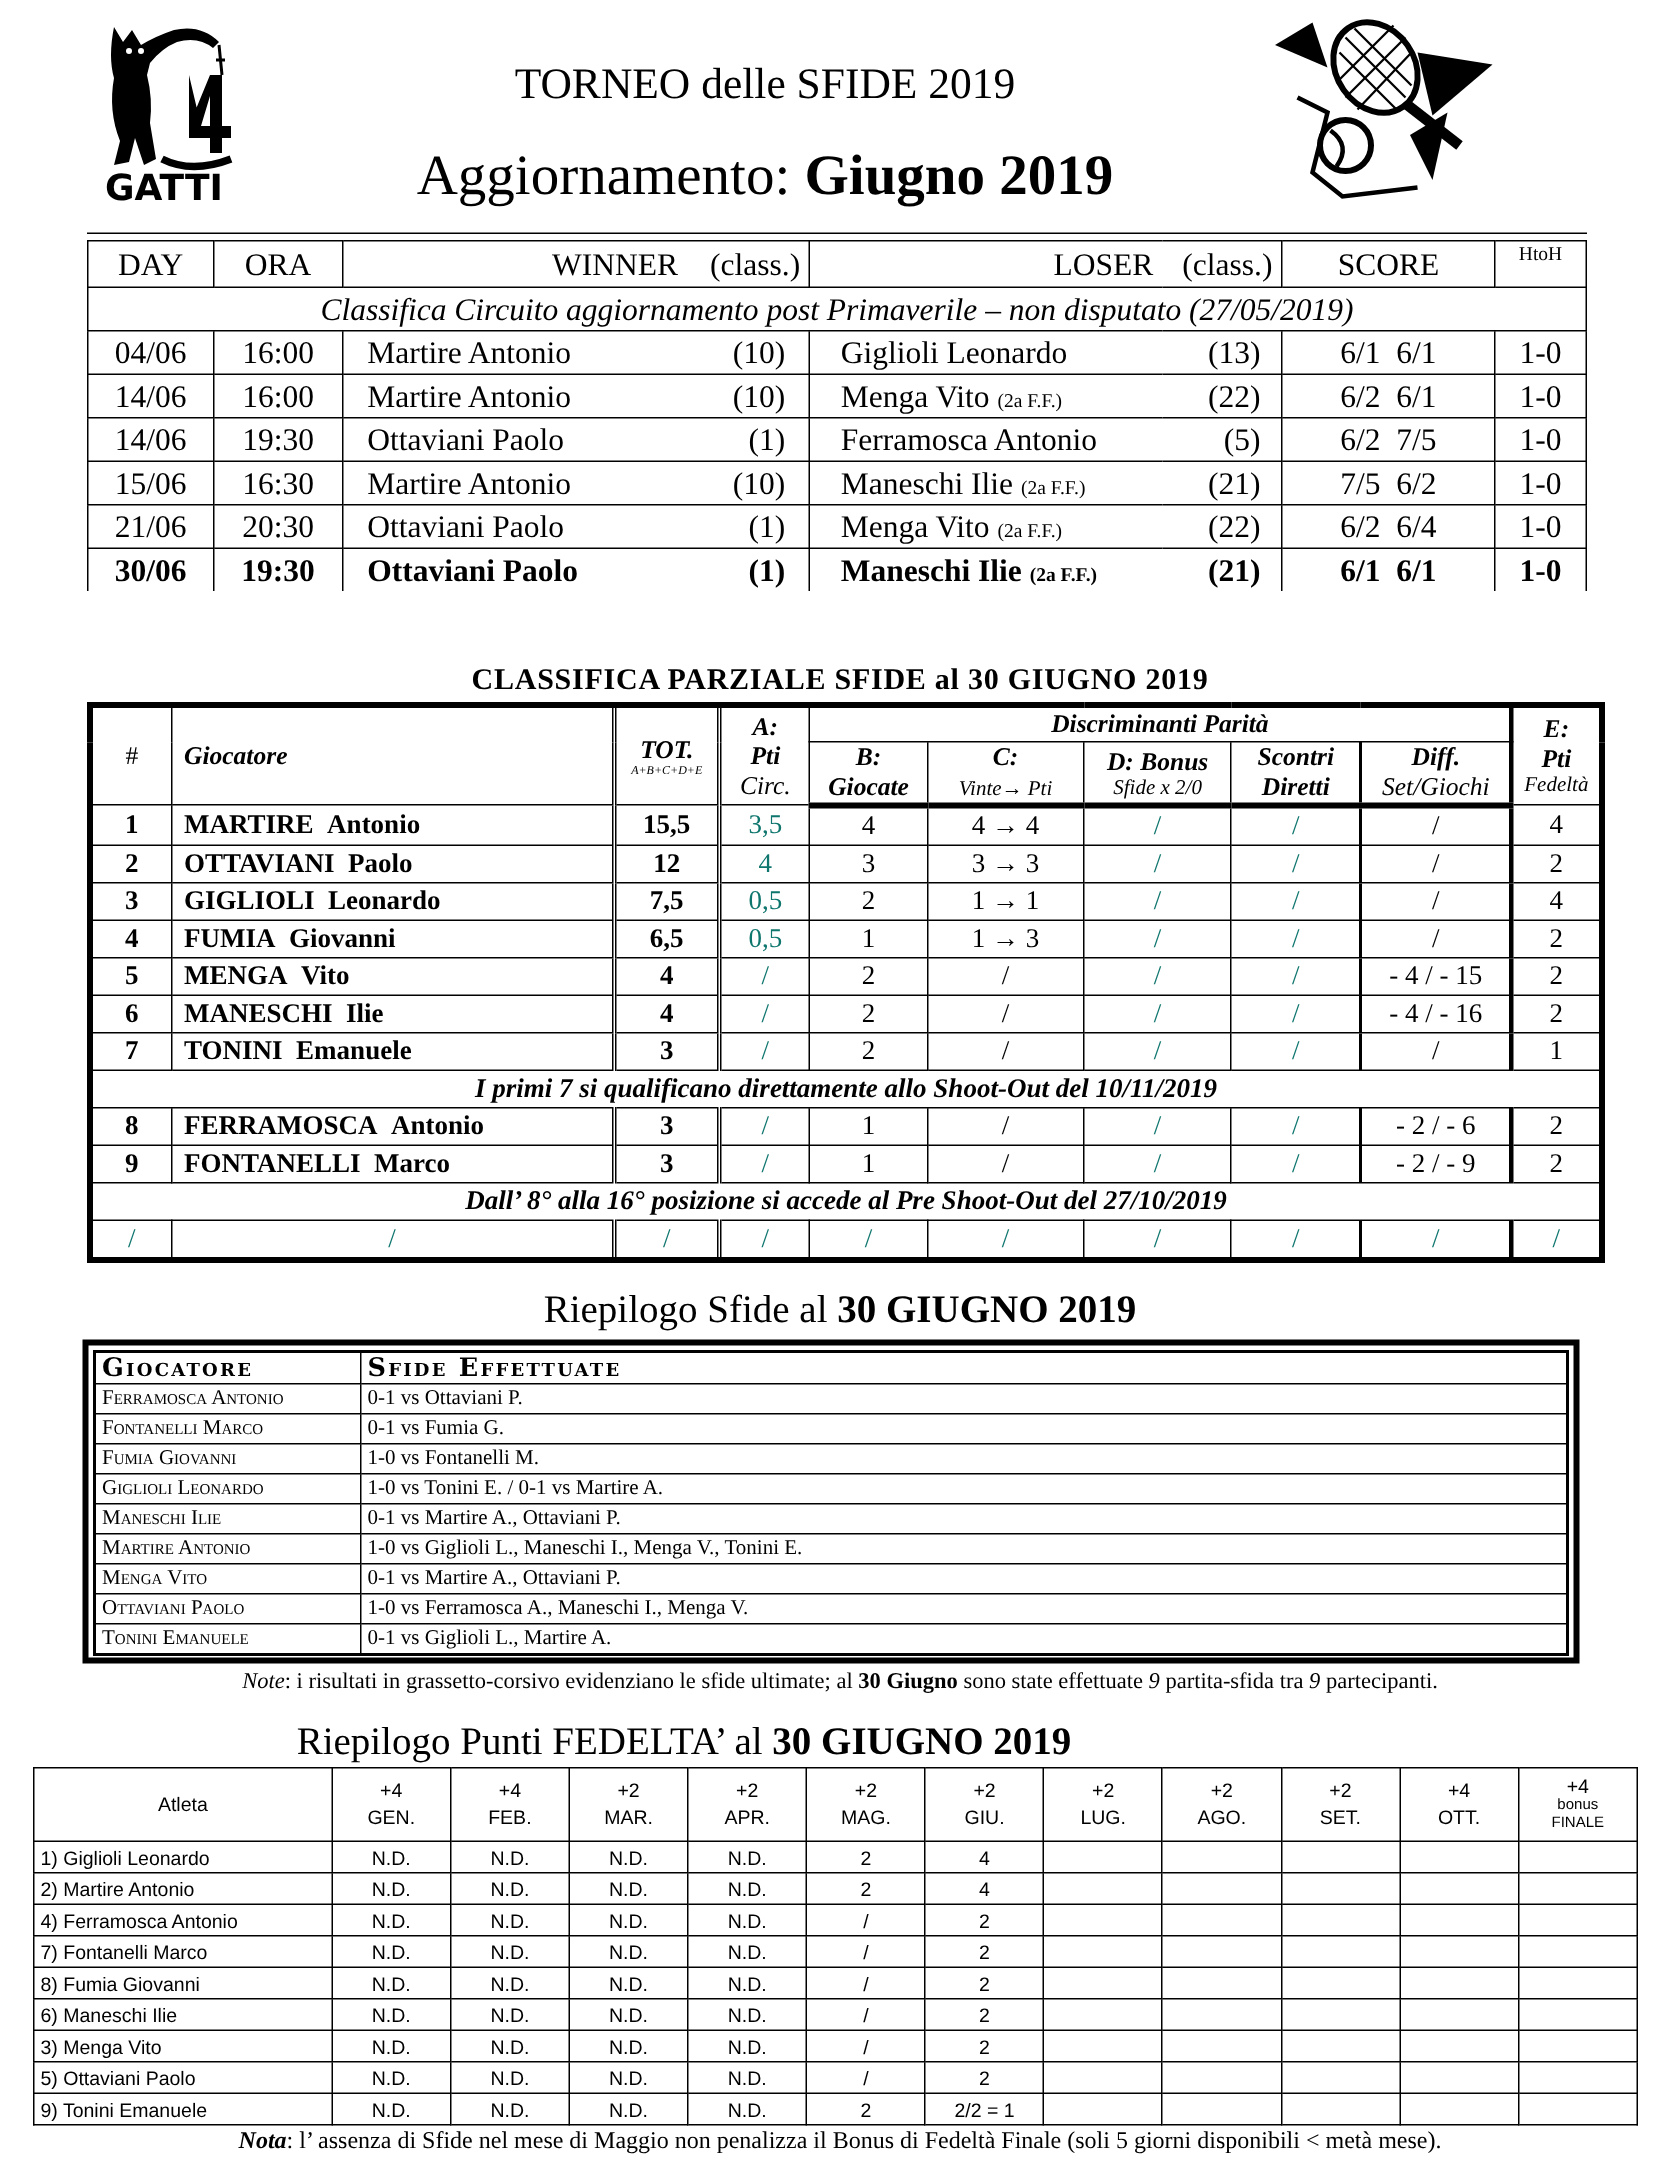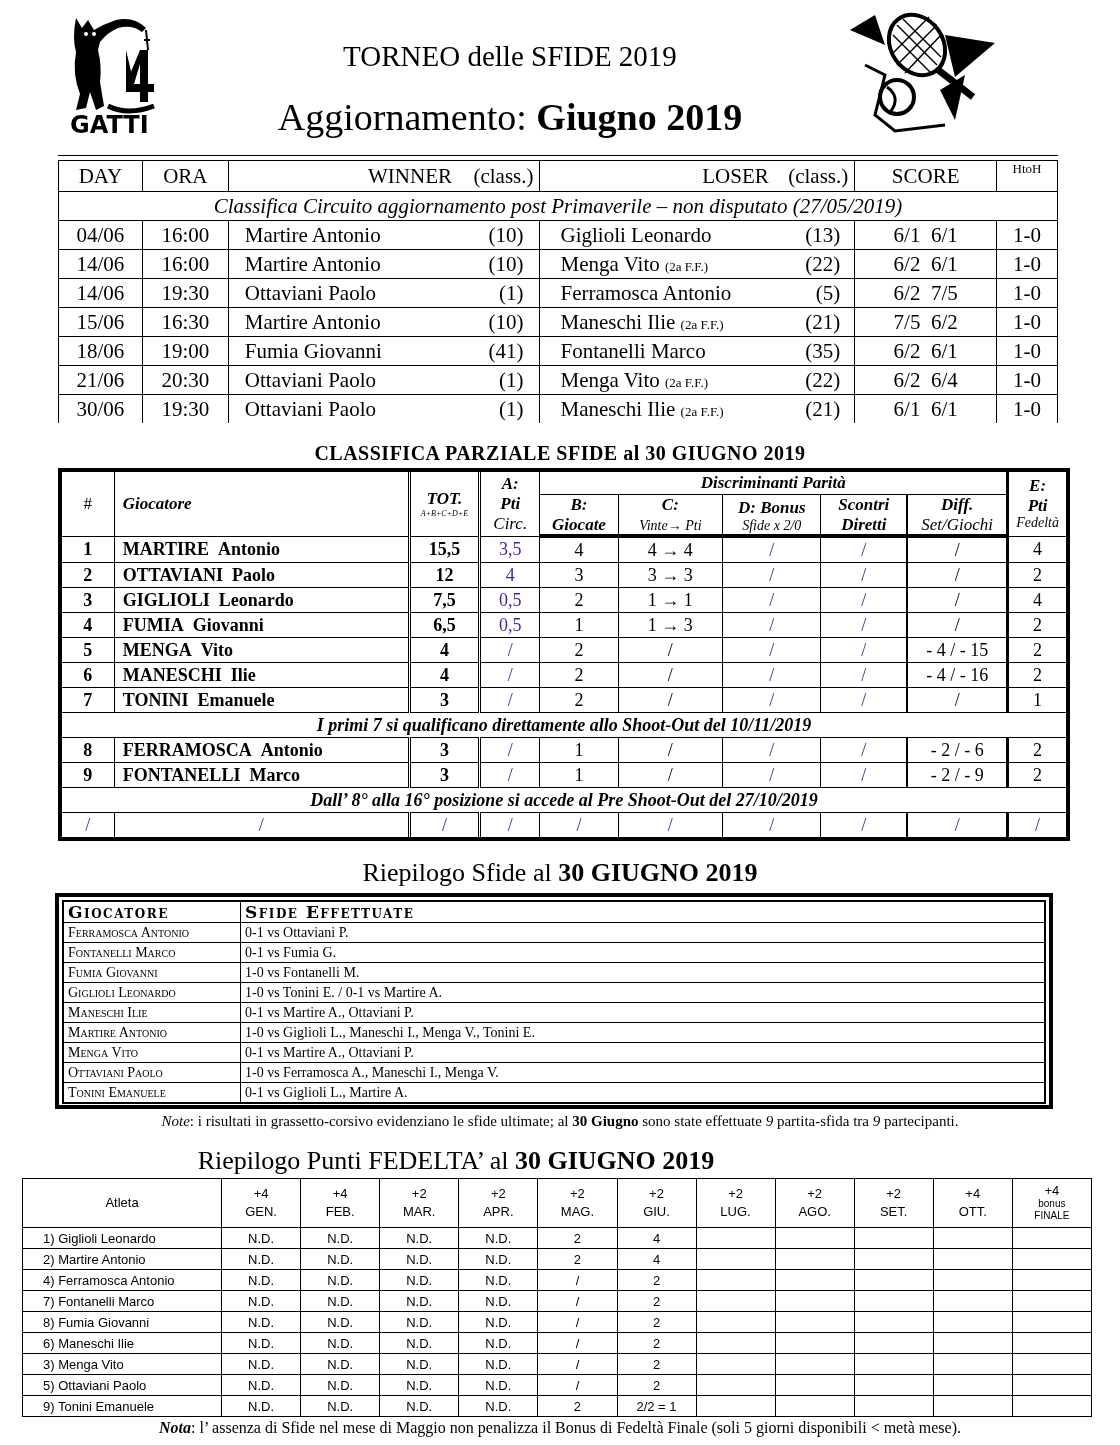--- a/index.html
+++ b/index.html
@@ -16,52 +16,52 @@
   
   table{border-collapse:collapse;}
   #matches{left:58px;top:160px;width:1000px;font-size:21px;}
   #matches td,#matches th{border:1px solid #000;padding:0 6px;height:28px;font-weight:normal;white-space:nowrap;}
   #matches th{height:30px;text-align:right;}
   #matches td.c{text-align:center;}
   #matches td.r{text-align:right;}
   #matches .note-row td{text-align:center;font-style:italic;height:28px;}
   #matches small{font-size:13px;}
   #matches th.htoh{font-size:13px;text-align:center;vertical-align:top;}
-  #matches tr:last-child td{border-bottom:none;}
+  #matches tr:last-child td{border-bottom:none;font-weight:bold;}
 
   
   #cls-title{left:0;width:1120px;top:442px;text-align:center;font-size:20px;font-weight:bold;letter-spacing:0.5px;}
   #cls{left:58px;top:468px;width:1012px;font-size:18px;border:4px solid #000;}
   #cls td,#cls th{border:1px solid #000;text-align:center;height:24px;padding:0 3px;}
   #cls th{font-style:italic;font-weight:bold;font-size:17px;line-height:1.15;}
   #cls th .sm{font-size:14px;font-weight:normal;display:block;}
   #cls th .xs{font-size:8px;display:block;font-weight:normal;}
   #cls .hdrbot th{border-bottom:4px solid #000;}
   #cls td.name{text-align:left;font-weight:bold;padding-left:8px;}
   #cls td.bold{font-weight:bold;}
   #cls .dbl-r{border-right:3px double #000;}
   #cls .info td{font-style:italic;font-weight:bold;}
-  #cls .gray{color:#4c1d95;}
+  #cls .gray{color:#0f766e;}
 
   
   #rs-title{left:0;width:1120px;top:858px;text-align:center;font-size:26px;}
   #rs-wrap{left:55px;top:893px;width:998px;height:216px;border:4px solid #000;box-sizing:border-box;padding:3px;}
   #rs{width:100%;border:2px solid #000;font-size:14px;}
   #rs td{border:1px solid #000;height:19px;padding:0 4px;white-space:nowrap;}
   #rs td.p{font-variant:small-caps;width:168px;}
   #rs .hd td{font-weight:900;font-variant:small-caps;font-size:17px;letter-spacing:1.5px;font-family:"DejaVu Serif",serif;}
   #rs-note{left:0;width:1120px;top:1113px;text-align:center;font-size:15px;}
 
   
   #f-title{left:0;width:912px;top:1146px;text-align:center;font-size:26px;}
   #fed{left:22px;top:1178px;width:1070px;font-family:"Liberation Sans","DejaVu Sans",sans-serif;font-size:13px;}
   #fed td,#fed th{border:1px solid #000;text-align:center;height:20px;font-weight:normal;padding:0 2px;}
   #fed th{height:48px;line-height:1.4;}
   #fed th .bn{font-size:10px;display:block;line-height:1.2;}
-  #fed td.a{text-align:left;padding-left:20px;white-space:nowrap;}
+  #fed td.a{text-align:left;padding-left:4px;white-space:nowrap;}
   #f-note{left:0;width:1120px;top:1419px;text-align:center;font-size:16px;}
 </style>
 </head>
 <body>
 
 <div id="logo" class="abs">
   <svg width="100" height="125" viewBox="0 0 100 125">
     <path d="M8 8 L14 18 L20 10 L26 20 Q36 14 48 10 Q66 6 78 18 L74 22 Q64 14 50 18 Q40 22 32 32 L30 40 Q34 56 32 72 L36 96 L28 100 L22 82 L18 98 L8 100 L12 84 Q4 64 8 42 Q4 28 8 8 Z" fill="#000"></path>
     <circle cx="18" cy="24" r="2" fill="#fff"></circle>
       <circle cx="26" cy="24" r="2" fill="#fff"></circle>
@@ -159,30 +159,20 @@
         <td class="c">1-0</td>
       </tr>
       <tr>
         <td class="c">15/06</td>
         <td class="c">16:30</td>
         <td style="border-right:none;padding-left:16px">Martire Antonio</td>
         <td class="r" style="border-left:none;padding-right:16px">(10)</td>
         <td style="border-right:none;padding-left:20px"><span>Maneschi Ilie</span> <small>(2a F.F.)</small></td>
         <td class="r" style="border-left:none;padding-right:14px">(21)</td>
         <td class="c" style="white-space:pre">7/5  6/2</td>
-        <td class="c">1-0</td>
-      </tr>
-      <tr>
-        <td class="c">18/06</td>
-        <td class="c">19:00</td>
-        <td style="border-right:none;padding-left:16px">Fumia Giovanni</td>
-        <td class="r" style="border-left:none;padding-right:16px">(41)</td>
-        <td style="border-right:none;padding-left:20px"><span>Fontanelli Marco</span> <small></small></td>
-        <td class="r" style="border-left:none;padding-right:14px">(35)</td>
-        <td class="c" style="white-space:pre">6/2  6/1</td>
         <td class="c">1-0</td>
       </tr>
       <tr>
         <td class="c">21/06</td>
         <td class="c">20:30</td>
         <td style="border-right:none;padding-left:16px">Ottaviani Paolo</td>
         <td class="r" style="border-left:none;padding-right:16px">(1)</td>
         <td style="border-right:none;padding-left:20px"><span>Menga Vito</span> <small>(2a F.F.)</small></td>
         <td class="r" style="border-left:none;padding-right:14px">(22)</td>
         <td class="c" style="white-space:pre">6/2  6/4</td>

